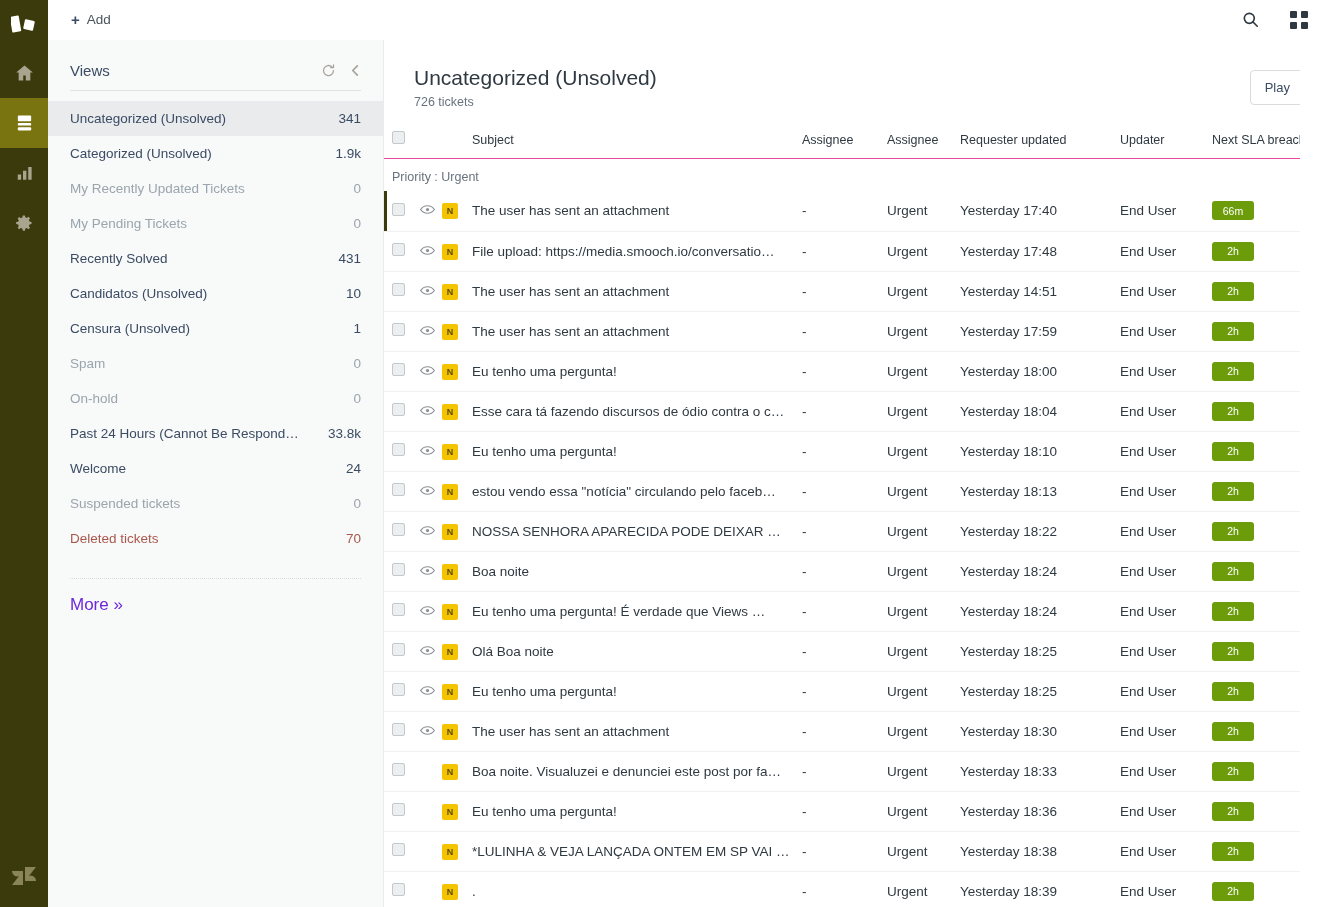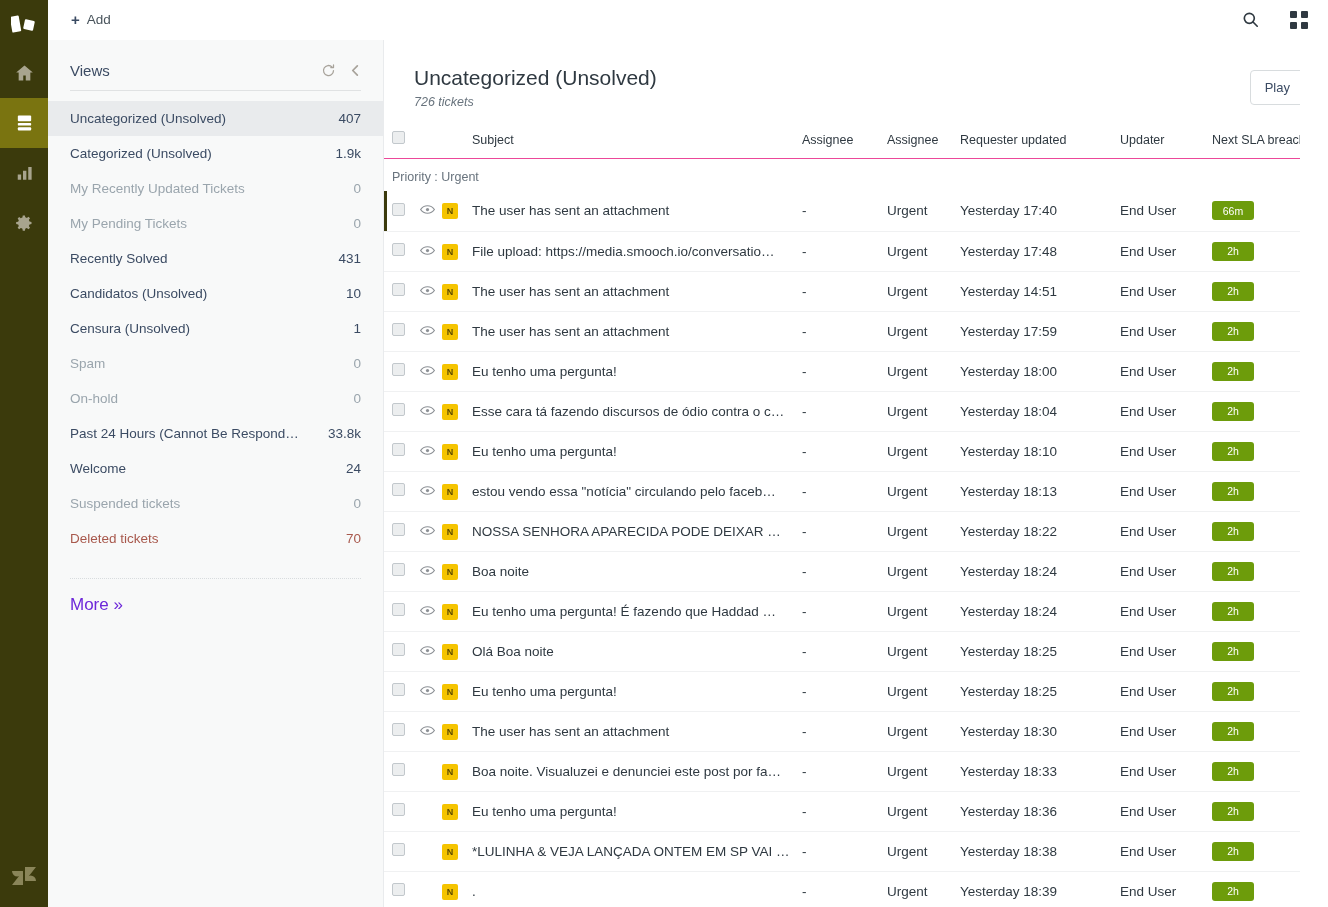--- a/index.html
+++ b/index.html
@@ -149,21 +149,21 @@
 
   
   .main {
     flex: 1 1 auto;
     background: #ffffff;
     overflow: hidden;
     position: relative;
   }
   .main-head { padding: 26px 0 0 30px; display: flex; align-items: flex-start; }
   .main-title { font-size: 21px; font-weight: 400; color: #2f3941; line-height: 1.15; }
-  .main-sub { font-size: 12.5px; color: #68737d; margin-top: 5px; font-style: italic; }
+  .main-sub { font-size: 12.5px; color: #68737d; margin-top: 5px; }
   .play-btn {
     margin-left: auto;
     margin-right: -5px;
     margin-top: 4px;
     background: #ffffff;
     border: 1px solid #d8dcde;
     border-radius: 4px;
     padding: 9px 14px;
     font-size: 13px;
     color: #3b4b63;
@@ -362,21 +362,21 @@
             <svg width="11" height="13" viewBox="0 0 12 14" fill="none" stroke="#a8a39b" stroke-width="1.9">
               <polyline points="8,2 3,7 8,12" stroke-linecap="round" stroke-linejoin="round"></polyline>
             </svg>
           </span>
         </div>
       </div>
 
       <div class="views-list">
           <div class="view-row active">
             <span class="view-name">Uncategorized (Unsolved)</span>
-            <span class="view-count">407</span>
+            <span class="view-count">341</span>
           </div>
           <div class="view-row">
             <span class="view-name">Categorized (Unsolved)</span>
             <span class="view-count">1.9k</span>
           </div>
           <div class="view-row muted">
             <span class="view-name">My Recently Updated Tickets</span>
             <span class="view-count">0</span>
           </div>
           <div class="view-row muted">
@@ -642,21 +642,21 @@
             </tr>
             <tr>
               <td class="accent-cell"></td>
               <td><span class="cb"></span></td>
               <td><span class="eye"><svg width="15" height="11" viewBox="0 0 24 16" fill="none" stroke="#8d9196" stroke-width="1.9">
                     <path d="M1 8s4-6 11-6 11 6 11 6-4 6-11 6S1 8 1 8z"></path>
                     <circle cx="12" cy="8" r="2.6" fill="#8d9196" stroke="none"></circle>
                   </svg></span></td>
               <td><span class="nbadge">N</span></td>
               <td>
-                <span class="subject">Eu tenho uma pergunta! É fazendo que Haddad …</span>
+                <span class="subject">Eu tenho uma pergunta! É verdade que Views …</span>
               </td>
               <td><span class="dash">-</span></td>
               <td><span>Urgent</span></td>
               <td><span>Yesterday 18:24</span></td>
               <td><span>End User</span></td>
               <td><span class="sla-pill">2h</span></td>
             </tr>
             <tr>
               <td class="accent-cell"></td>
               <td><span class="cb"></span></td>

